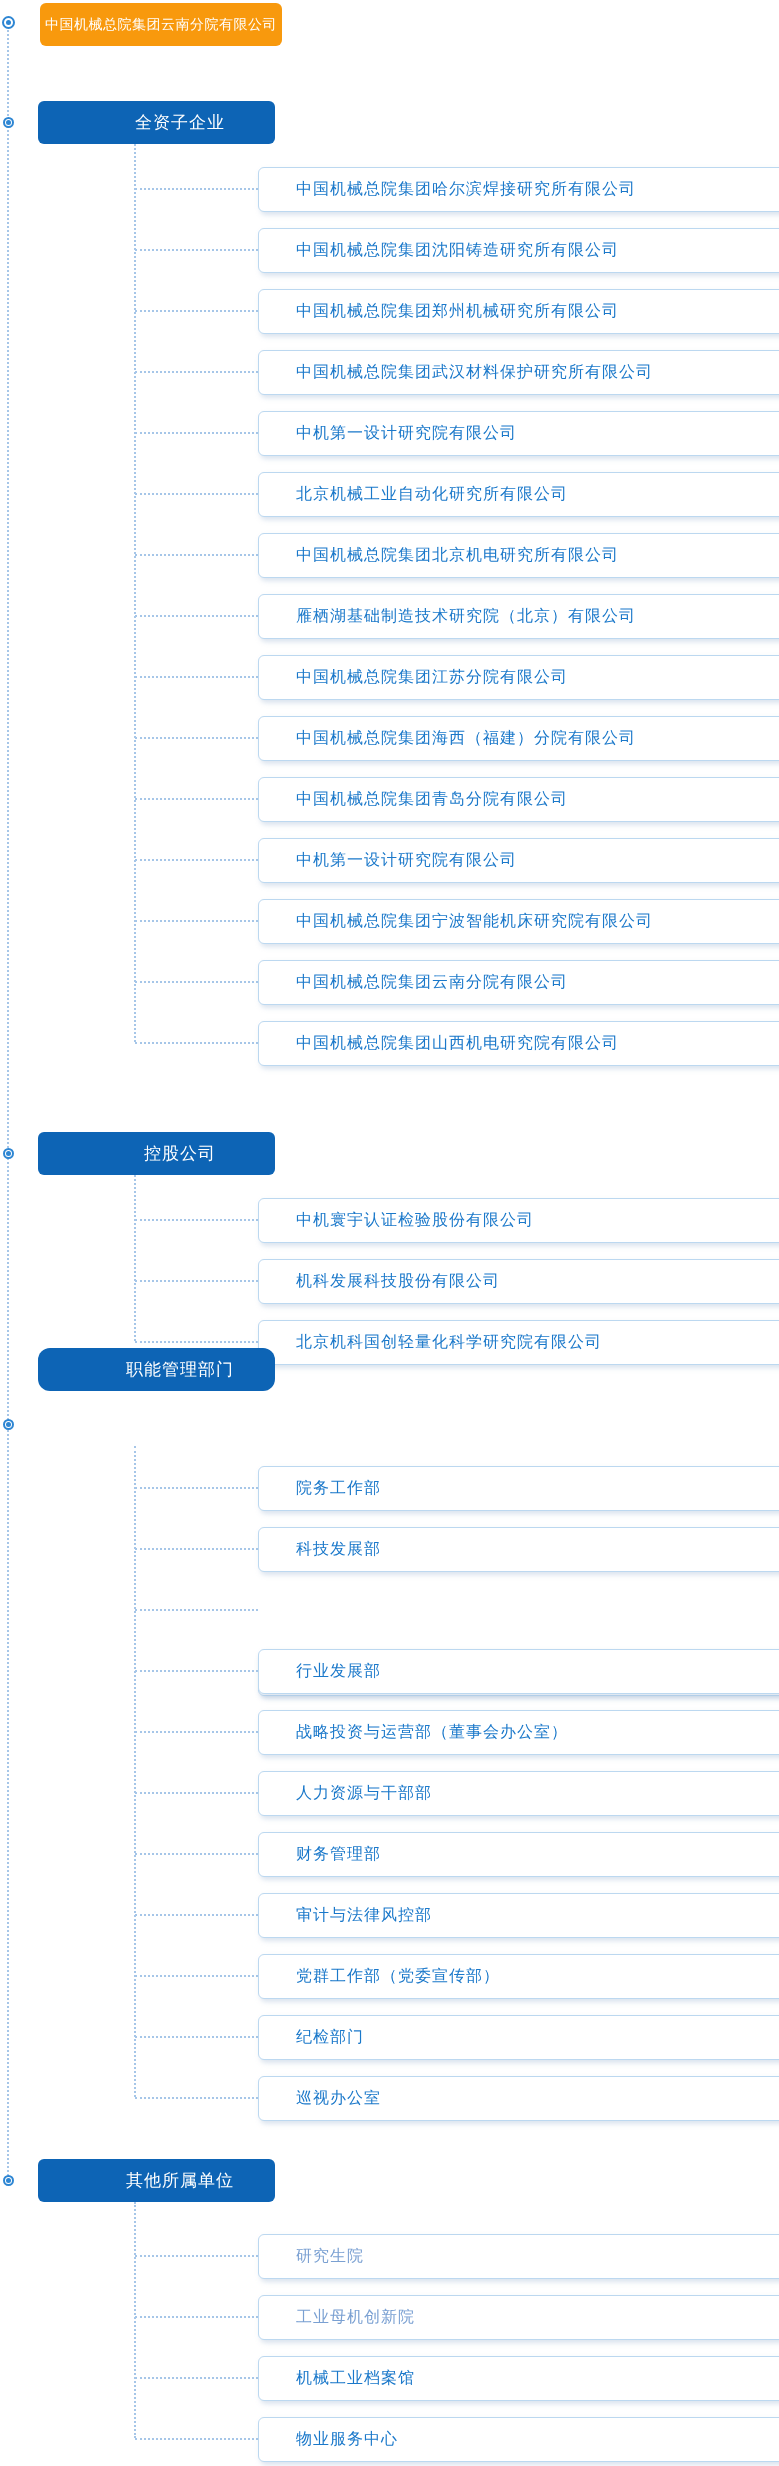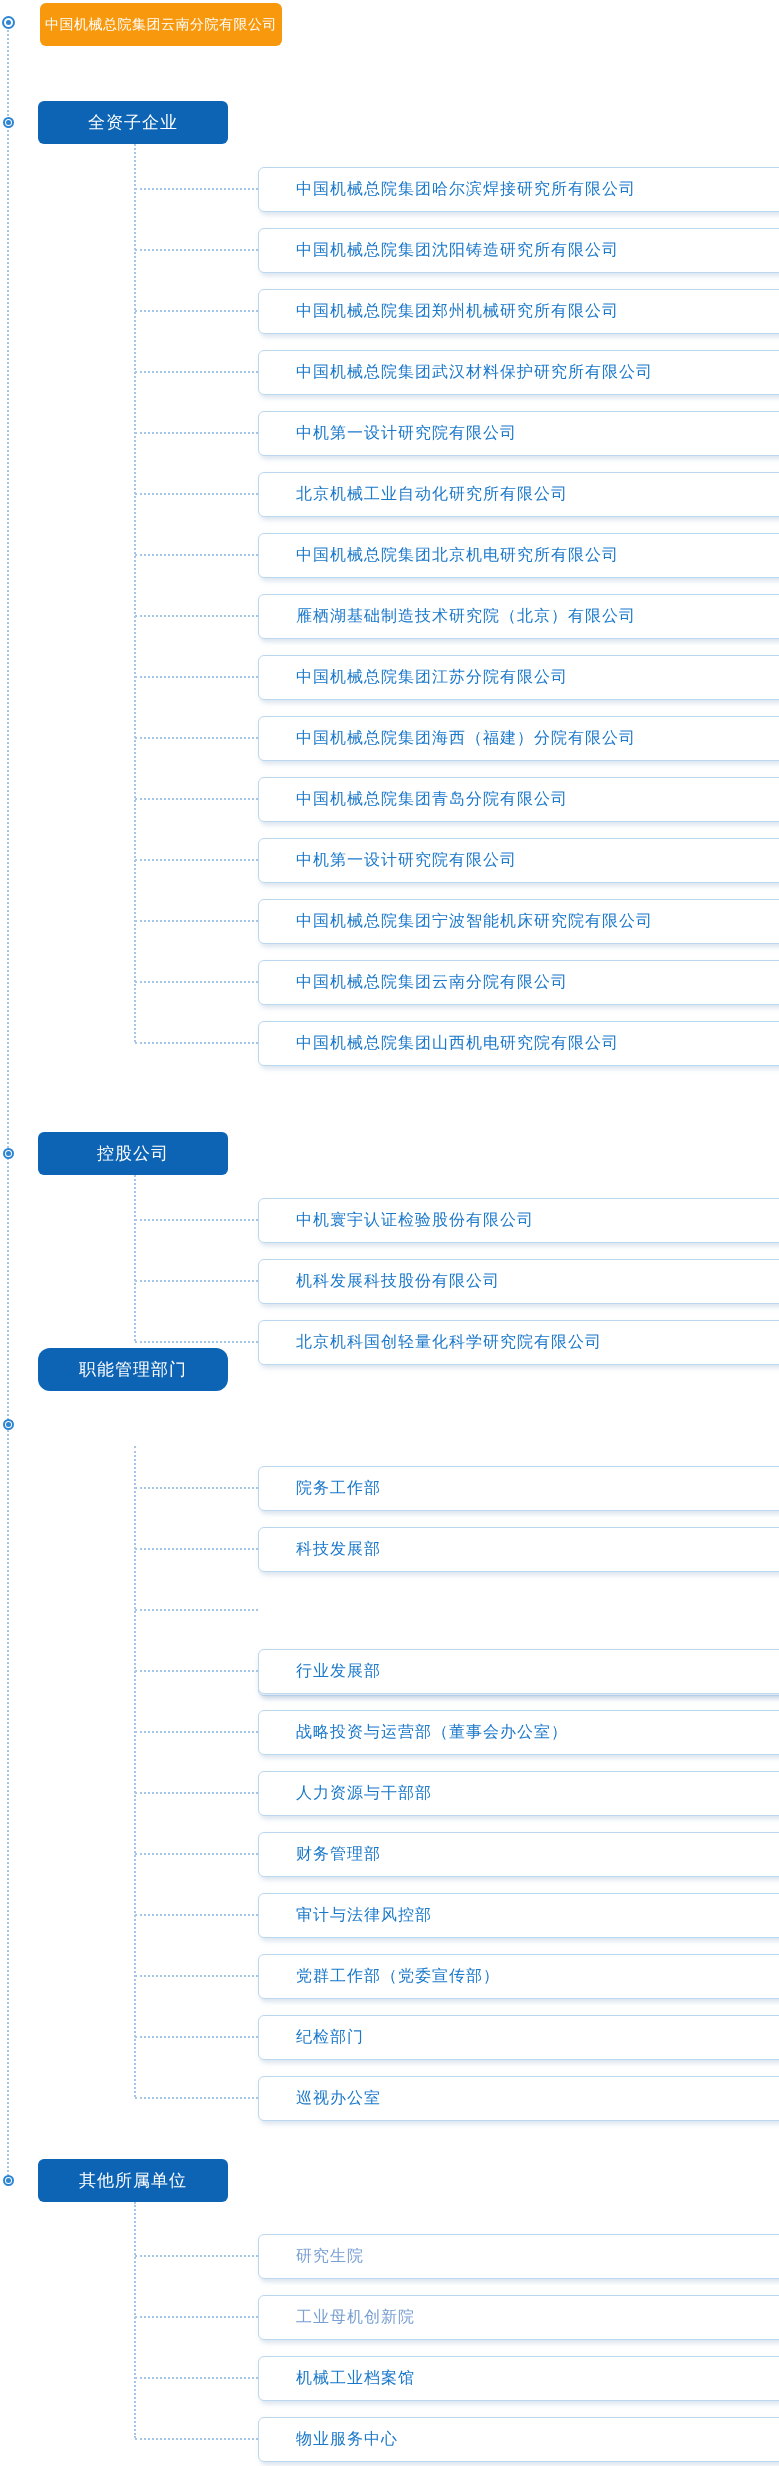--- a/index.html
+++ b/index.html
@@ -15,21 +15,21 @@
   }
   .bullet .dot{width:5px;height:5px;border-radius:50%;background:var(--bullet);}
   .root-box{
     position:absolute;left:40px;top:3px;width:242px;height:43px;background:var(--orange);
     border-radius:6px;color:#fff;display:flex;align-items:center;justify-content:center;
     font-size:14px;letter-spacing:.5px;cursor:default;
   }
   .header-box{
     position:absolute;left:38px;width:190px;height:43px;background:var(--blue);
     border-radius:6px;color:#fff;display:flex;align-items:center;justify-content:center;
-    font-size:17px;letter-spacing:1px;cursor:default;
+    font-size:17px;letter-spacing:1px;cursor:default;padding-left:47px;
   }
   .item-box{
     position:absolute;left:258px;width:624px;height:45px;background:#fff;
     border:1px solid var(--border);border-radius:6px;box-sizing:border-box;
     box-shadow:2px 3px 5px rgba(150,175,205,.35);
     display:flex;align-items:center;padding-left:37px;
     font-size:16px;color:var(--itemText);letter-spacing:1px;cursor:default;
   }
   .item-box.muted{color:var(--mutedText);}
 </style>

